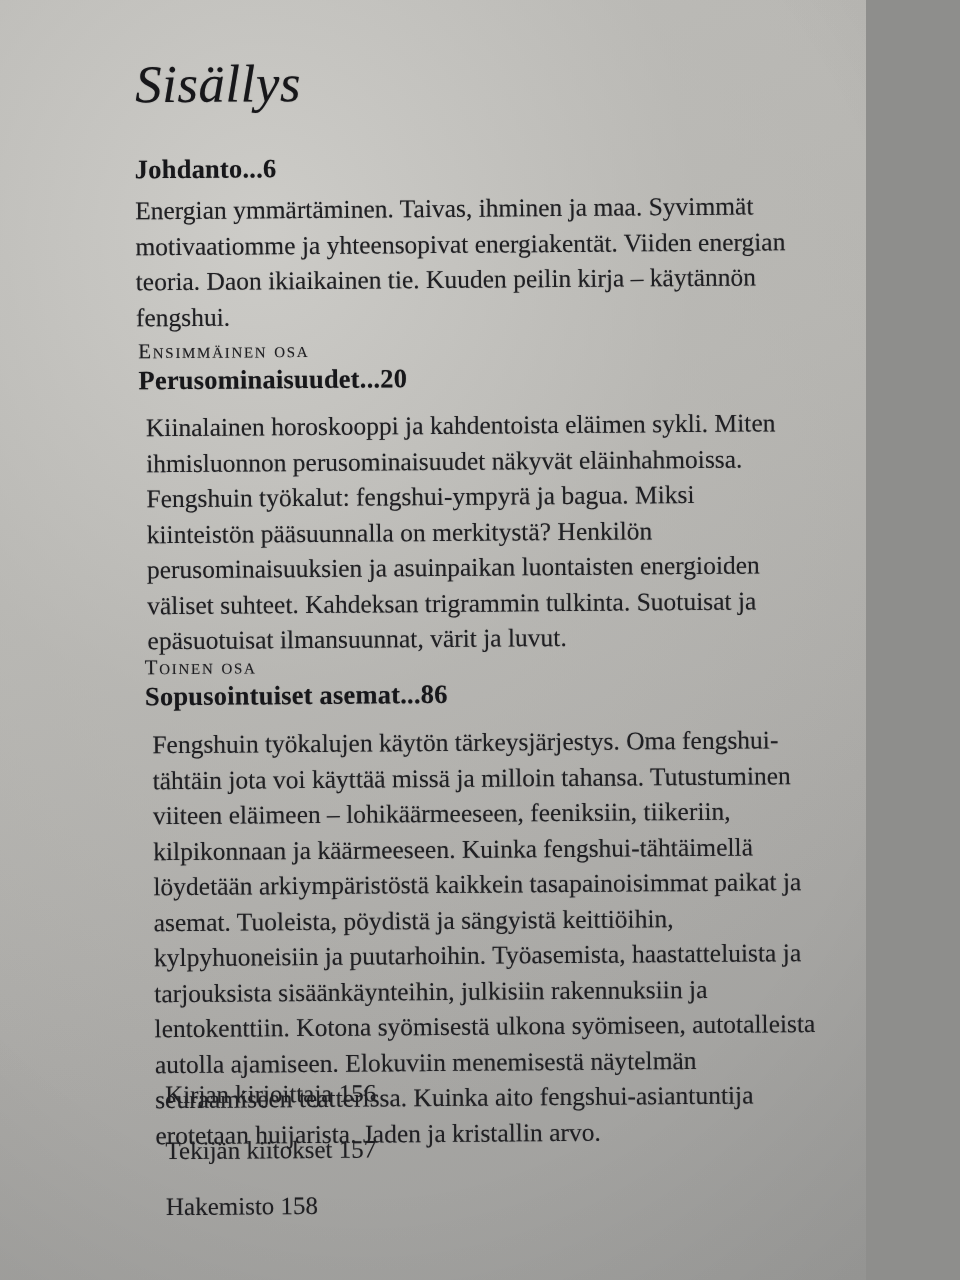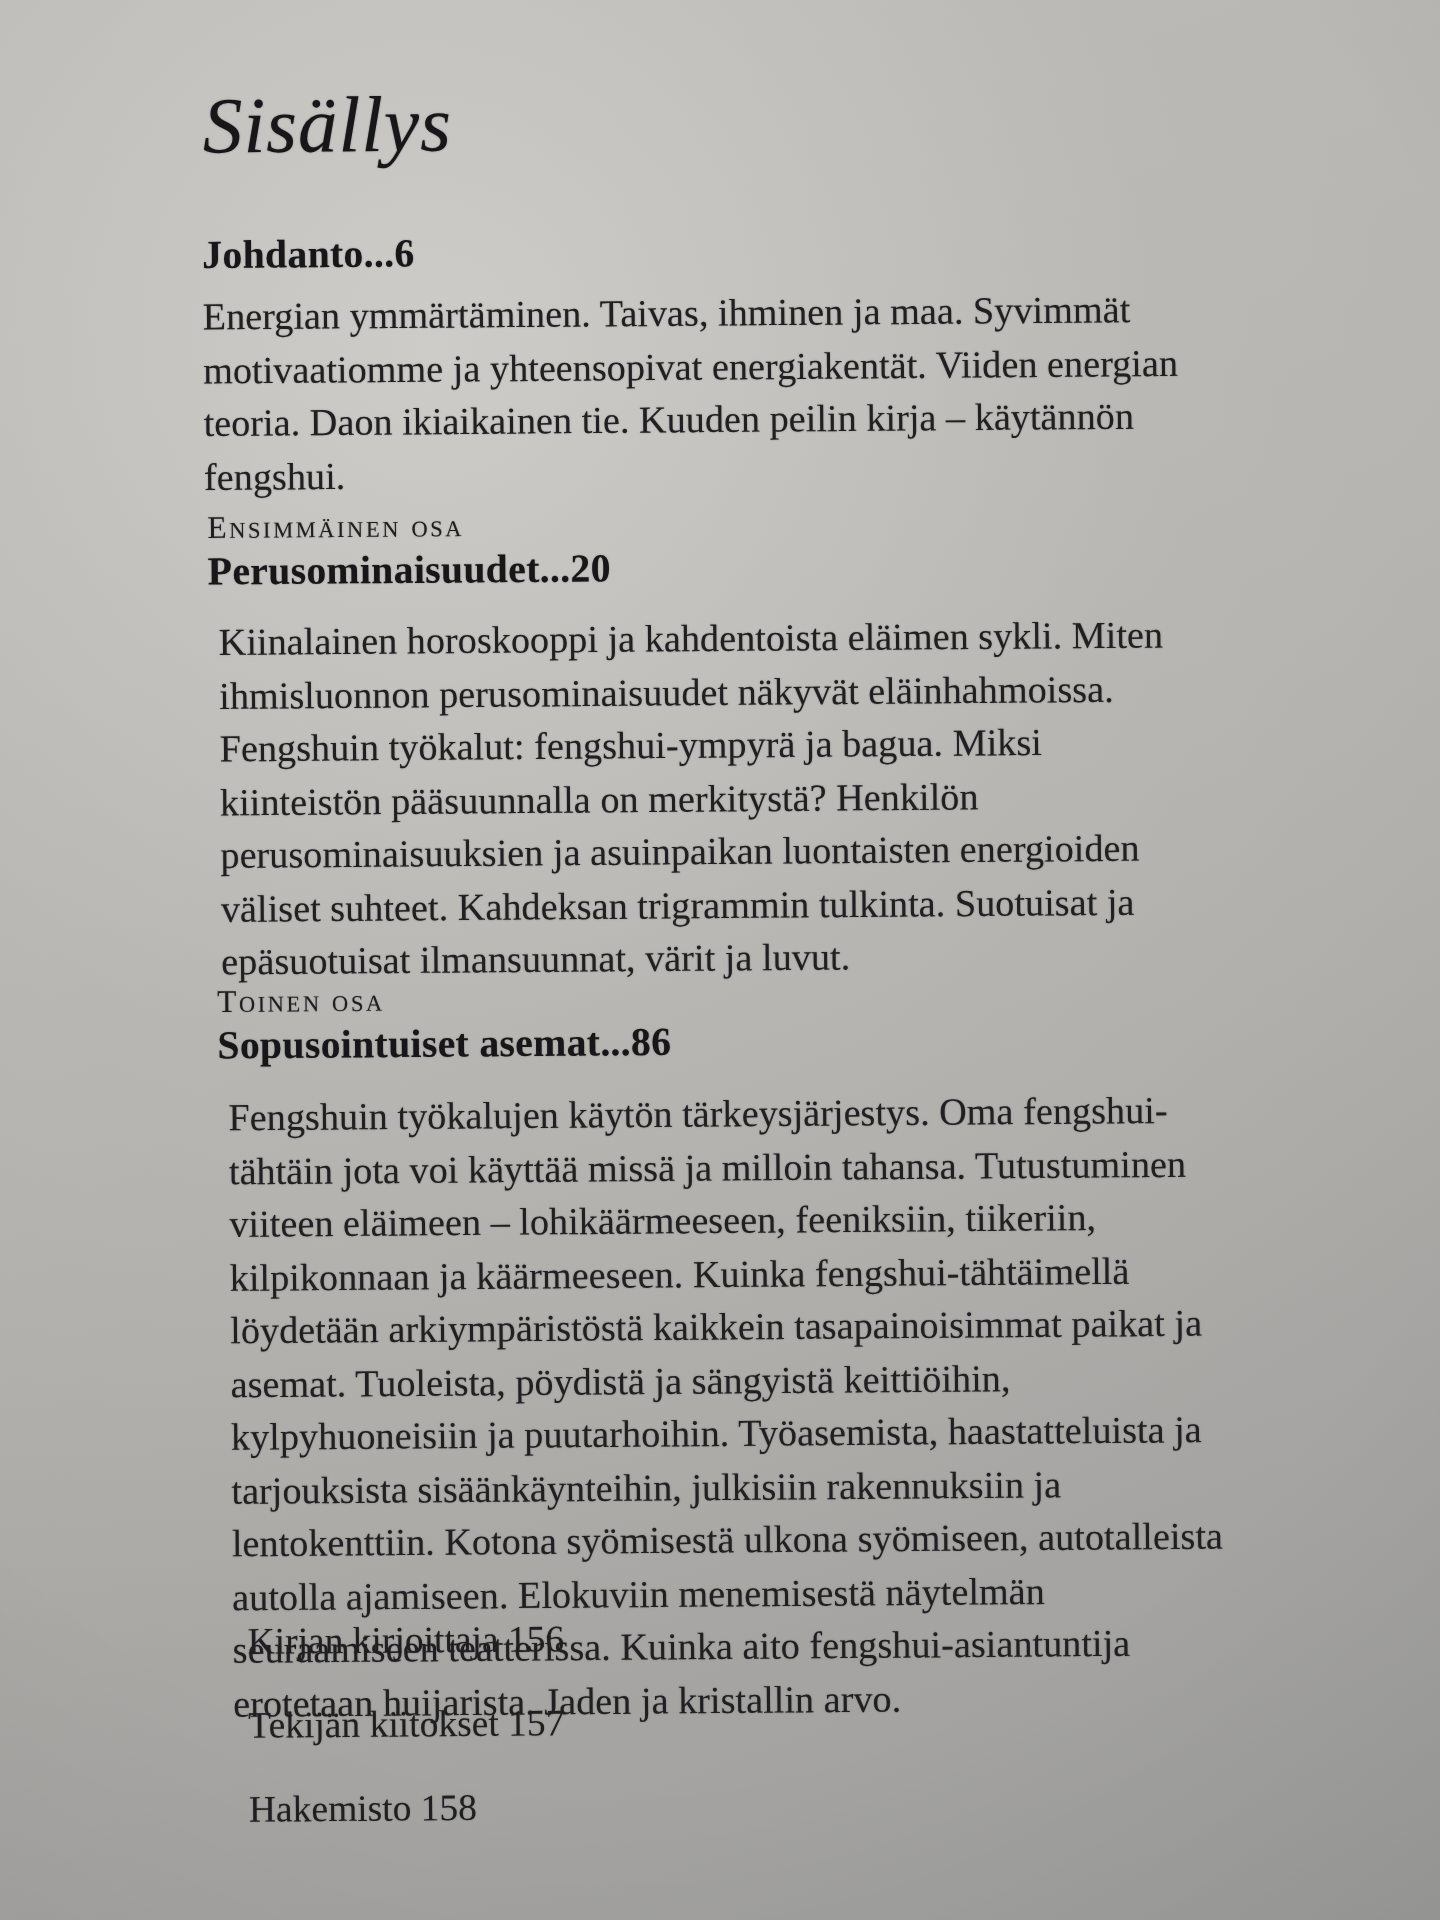--- a/index.html
+++ b/index.html
@@ -3,21 +3,21 @@
 <meta charset="utf-8">
 <title>Sisällys</title>
 <style>
   html, body {
     margin: 0;
     padding: 0;
     background: #8e8e8c;
   }
   #page {
     position: relative;
-    width: 960px;
+    width: 866px;
     height: 1280px;
     overflow: hidden;
     background: #b5b4b0;
     font-family: "Liberation Serif", "DejaVu Serif", serif;
     color: #1d1d1f;
   }
   
   #page::before {
     content: "";
     position: absolute;

